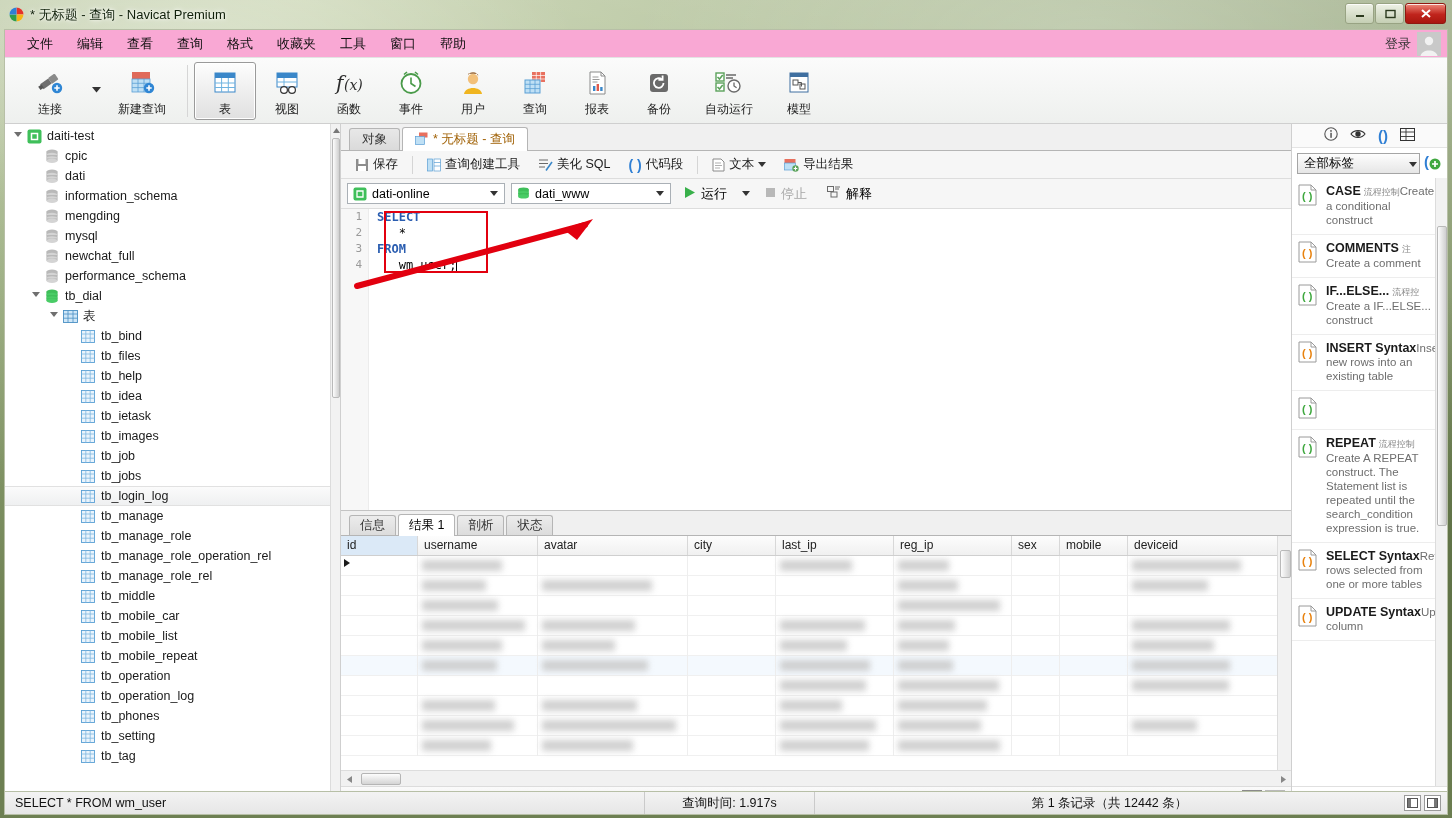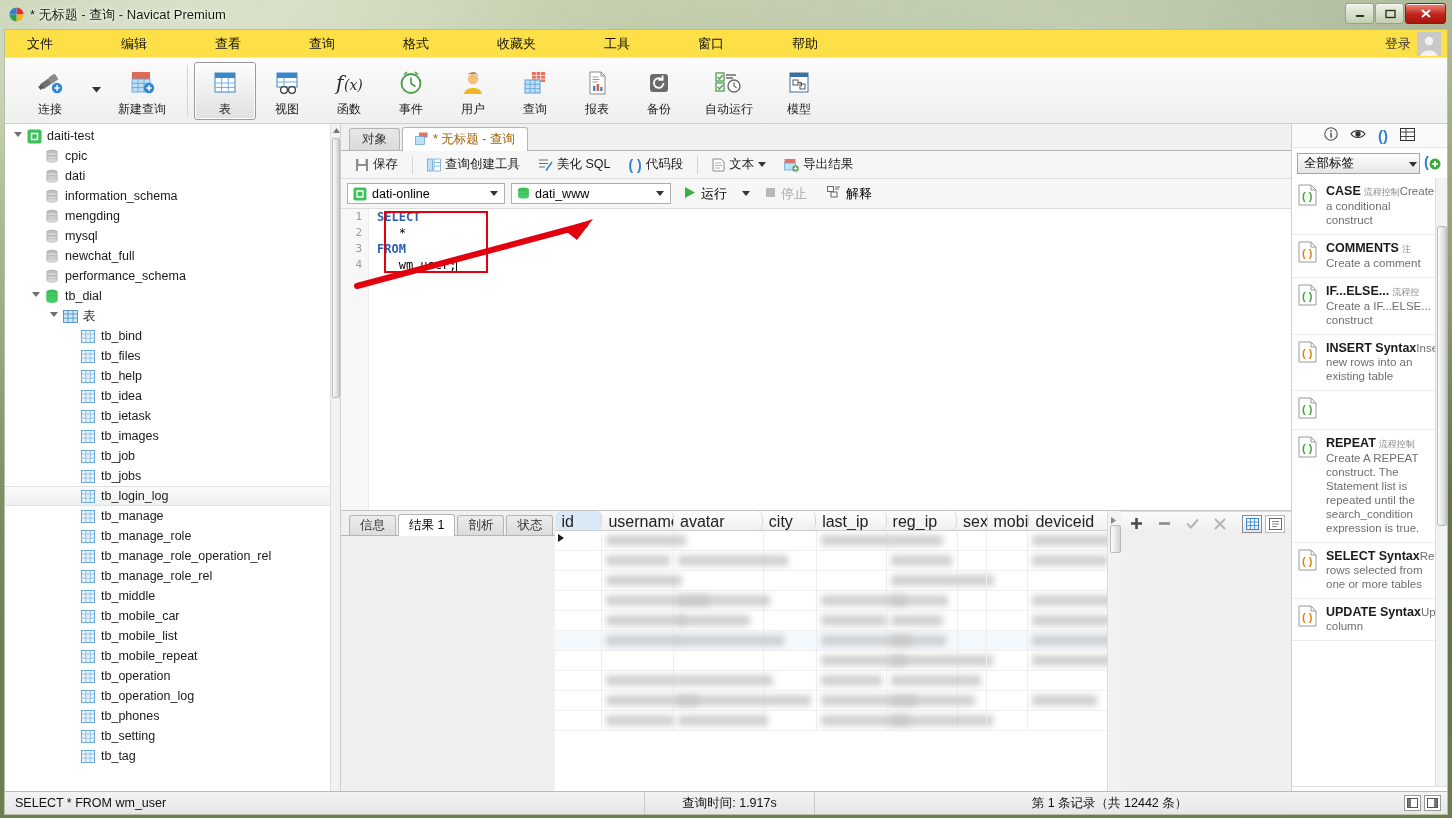--- a/index.html
+++ b/index.html
@@ -49,22 +49,22 @@
   }
   .wbtn svg { display:block; }
 
   
   .client {
     position:absolute; left:4px; top:29px; width:1444px; height:782px;
     background:#f0f0f0; border:1px solid #b7bfa6;
   }
 
   
-  .menubar { height:28px; background:#fde047; display:flex; align-items:center; padding-left:10px;
-             border-bottom:1px solid #e3e3e3; position:relative;gap:44px; }
+  .menubar { height:28px; background:#f9a8d4; display:flex; align-items:center; padding-left:10px;
+             border-bottom:1px solid #e3e3e3; position:relative; }
   .menu-item { padding:4px 12px; font-size:13px; color:#111; cursor:default; }
   .login-area { position:absolute; right:6px; top:2px; display:flex; align-items:center; gap:6px; }
   .login-text { font-size:13px; color:#333; }
   .avatar-box { width:24px; height:24px; background:#c9c9c9; display:flex; align-items:flex-end; justify-content:center; overflow:hidden; }
 
   
   .toolbar { height:66px; background:linear-gradient(180deg,#fbfbfb,#eef0ee);
              border-bottom:1px solid #cfcfcf; display:flex; align-items:flex-start; padding:4px 6px; position:relative; }
   .tb-item { width:62px; height:58px; display:flex; flex-direction:column; align-items:center; justify-content:flex-start;
              padding-top:5px; border:1px solid transparent; border-radius:3px; }
@@ -123,30 +123,30 @@
           font-family:"DejaVu Sans Mono","Liberation Mono",monospace; font-size:12px; }
   .cline { height:16px; line-height:16px; white-space:pre; }
   .kw { color:#2a5db0; font-weight:bold; }
   .pl { color:#000; }
   .caret { display:inline-block; width:1px; height:12px; background:#000; vertical-align:-2px; }
 
   .sqlbox { position:absolute; left:43px; top:2px; width:104px; height:62px; border:2.5px solid #e2000f; }
   .arrow-svg { position:absolute; left:0; top:0; pointer-events:none; }
 
   
-  .results { height:300px; display:flex; background:#f0f0f0; border-top:1px solid #c3c3c3; }
+  .results { height:300px; display:flex; flex-direction:column; background:#f0f0f0; border-top:1px solid #c3c3c3; }
   .rtabs { height:25px; display:flex; align-items:flex-end; padding-left:8px; background:#f0f0f0; border-bottom:1px solid #b5b5b5; }
   .rtab { height:20px; padding:0 10px; display:flex; align-items:center; font-size:12.5px; color:#333;
           border:1px solid #b5b5b5; border-bottom:none; background:linear-gradient(180deg,#ececec,#dcdcdc);
           border-radius:3px 3px 0 0; margin-right:2px; }
   .rtab.active { background:#fff; color:#000; height:22px; position:relative; top:1px; }
 
   .grid { flex:1; background:#fff; position:relative; overflow:hidden; display:flex; flex-direction:column; min-height:0; }
   .ghead { height:20px; display:flex; background:linear-gradient(180deg,#fdfdfd,#f0f0f0); border-bottom:1px solid #cfcfcf; }
-  .gh { border-right:1px solid #d8d8d8; padding:2px 0 0 6px; font-size:16px; color:#222; white-space:nowrap; overflow:hidden;border-radius:6px; }
+  .gh { border-right:1px solid #d8d8d8; padding:2px 0 0 6px; font-size:12px; color:#222; white-space:nowrap; overflow:hidden; }
   .gh.first { background:#dbe9f7; }
   .gbody { flex:1; position:relative; overflow:hidden; }
   .grow { height:20px; display:flex; border-bottom:1px solid #f0f0f0; }
   .grow.alt { background:#f4f9fe; }
   .gc { border-right:1px solid #eee; height:20px; position:relative; }
   .blur { position:absolute; top:4px; left:4px; height:11px; background:#c9c9c9; filter:blur(3.2px); opacity:.85; border-radius:1px; }
   .rowmark { position:absolute; left:3px; top:3px; width:0;height:0;
              border-left:6px solid #1b1b1b;border-top:4px solid transparent;border-bottom:4px solid transparent; }
   .gvscroll { position:absolute; right:0; top:0; bottom:0; width:14px; background:#f2f2f2; border-left:1px solid #dcdcdc; }
   .gv-thumb { position:absolute; left:2px; width:11px; top:14px; height:28px; background:linear-gradient(90deg,#fdfdfd,#d2d2d2); border:1px solid #b9b9b9; border-radius:2px; }

